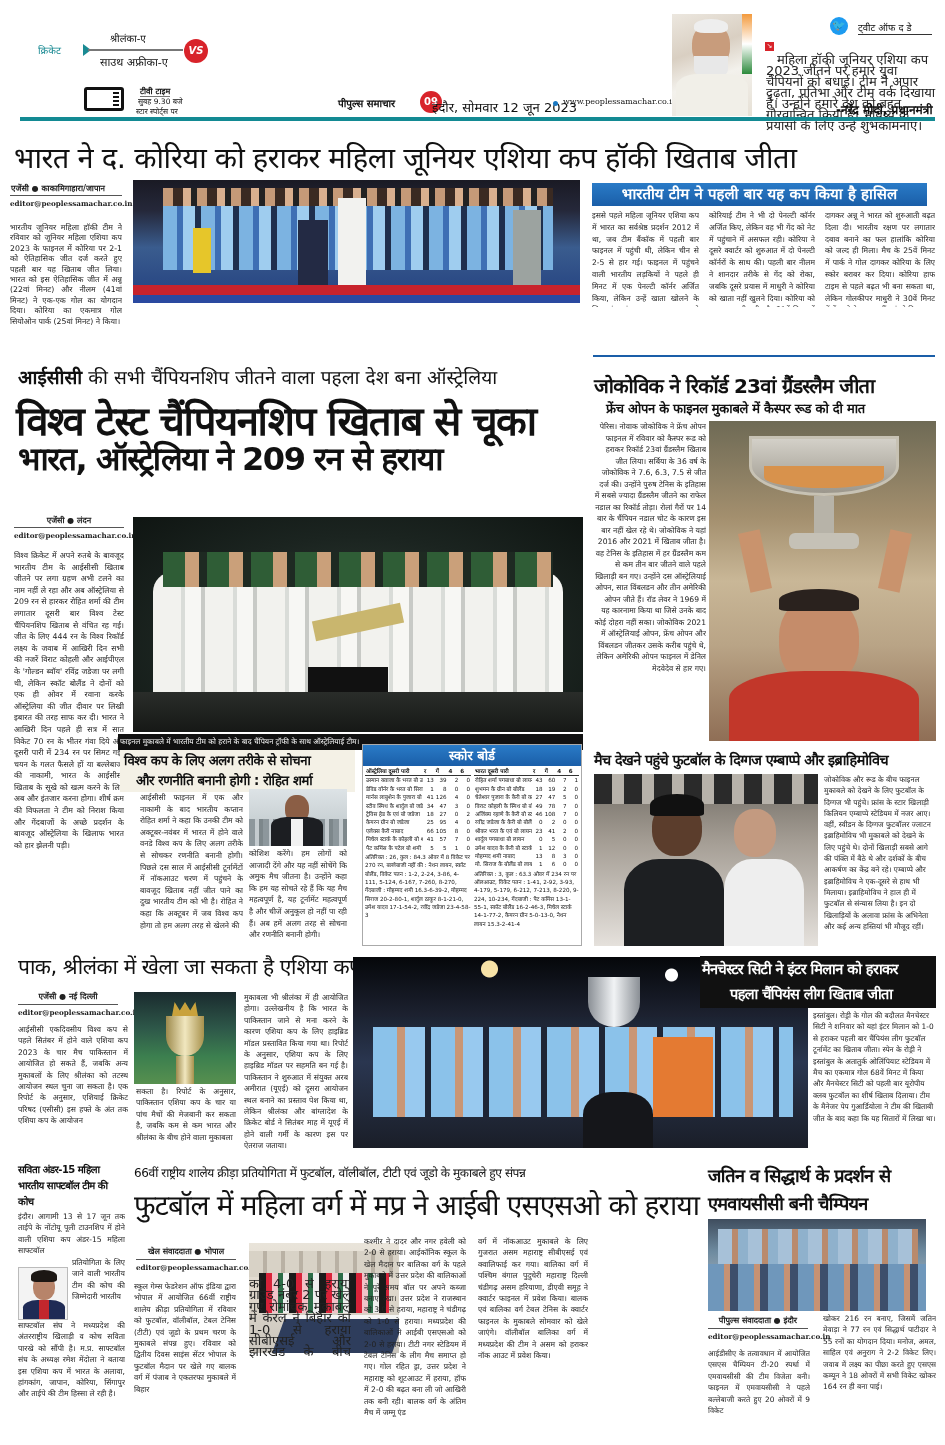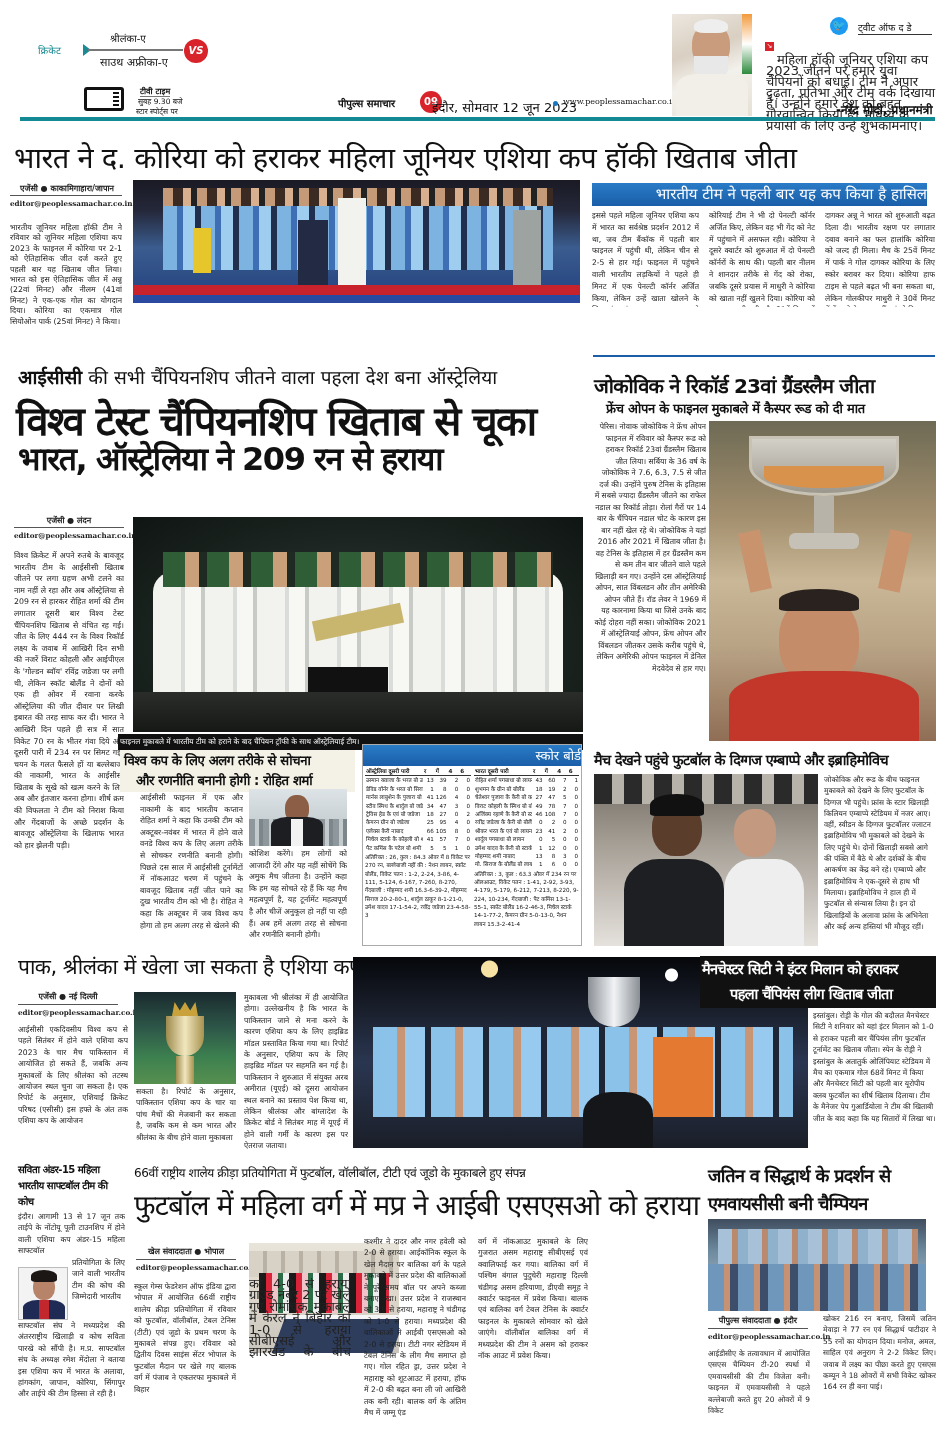--- a/index.html
+++ b/index.html
@@ -3,21 +3,21 @@
 <meta charset="utf-8">
 <style>
 *{box-sizing:border-box;margin:0;padding:0}
 body{width:945px;height:1445px;background:#fff;font-family:"DejaVu Sans","Liberation Sans",sans-serif;color:#111;position:relative;overflow:hidden}
 .abs{position:absolute}
 .rule{height:4px;background:#138a93}
 .txt{font-size:8.2px;line-height:11.4px;text-align:justify;color:#222;overflow:hidden}
 .byline{font-size:8px;font-weight:bold;text-align:center;color:#222}
 .email{font-size:7.2px;font-family:"DejaVu Serif","Liberation Serif",serif;font-weight:bold;text-align:center;color:#222;border-top:1px solid #555;padding-top:3px}
 .photo{overflow:hidden}
-.blue-bar{background:linear-gradient(#2a7bc7,#1a5ea8);color:#fff;font-weight:normal;text-align:right}
+.blue-bar{background:linear-gradient(#2a7bc7,#1a5ea8);color:#fff;font-weight:bold;text-align:center}
 table.sb{border-collapse:collapse;width:100%;font-size:5.6px;line-height:8.4px}
 table.sb td{padding:0 1px;white-space:nowrap;overflow:hidden}
 table.sb td.n{text-align:right;width:12px}
 table.sb th{text-align:left;font-weight:bold;border-bottom:1px solid #333;padding:0 1px}
 </style>
 </head>
 <body>
 
 <div class="abs" style="left:0;top:0;width:945px;height:122px">
   <div class="abs" style="left:38px;top:43px;font-size:10px;color:#1a8a93">क्रिकेट</div>
@@ -48,21 +48,21 @@
   </div>
   <div class="abs" style="left:830px;top:17px;width:18px;height:18px;border-radius:50%;background:#1d9bf0;color:#fff;font-size:11px;text-align:center;line-height:18px">🐦</div>
   <div class="abs" style="left:858px;top:21px;font-size:9.5px;border-bottom:1px solid #333;padding-right:20px">ट्वीट ऑफ द डे</div>
   <div class="abs" style="left:765px;top:42px;width:9px;height:9px;background:#d8232a;color:#fff;font-size:7px;line-height:9px;text-align:center">↘</div>
   <div class="abs" style="left:766px;top:54px;width:170px;font-size:13px;line-height:11px;text-indent:11px;color:#222">महिला हॉकी जूनियर एशिया कप 2023 जीतने पर हमारे युवा चैंपियनों को बधाई। टीम ने अपार दृढ़ता, प्रतिभा और टीम वर्क दिखाया है। उन्होंने हमारे देश को बहुत गौरवान्वित किया है। भविष्य के प्रयासों के लिए उन्हें शुभकामनाएं।</div>
   <div class="abs" style="left:836px;top:101px;font-size:12px;font-weight:bold">-नरेंद्र मोदी, प्रधानमंत्री</div>
   <div class="abs rule" style="left:20px;top:117px;width:915px"></div>
 </div>
 
 <div class="abs" style="left:14px;top:138px;width:930px;font-size:29px;line-height:40px;letter-spacing:-0.5px;white-space:nowrap">भारत ने द. कोरिया को हराकर महिला जूनियर एशिया कप हॉकी खिताब जीता</div>
-<div class="abs byline" style="left:2px;top:182px;width:112px;text-align:right">एजेंसी ● काकामिगाहारा/जापान</div>
+<div class="abs byline" style="left:2px;top:182px;width:112px;text-align:center">एजेंसी ● काकामिगाहारा/जापान</div>
 <div class="abs email" style="left:10px;top:195px;width:112px">editor@peoplessamachar.co.in</div>
 <div class="abs txt" style="left:10px;top:223px;width:112px;height:110px;font-size:7.8px;line-height:10.4px">भारतीय जूनियर महिला हॉकी टीम ने रविवार को जूनियर महिला एशिया कप 2023 के फाइनल में कोरिया पर 2-1 को ऐतिहासिक जीत दर्ज करते हुए पहली बार यह खिताब जीत लिया। भारत को इस ऐतिहासिक जीत में अन्नू (22वां मिनट) और नीलम (41वां मिनट) ने एक-एक गोल का योगदान दिया। कोरिया का एकमात्र गोल सियोओन पार्क (25वां मिनट) ने किया।</div>
 
 <div class="abs photo" style="left:133px;top:180px;width:447px;height:123px;background:linear-gradient(#1a1a24 0%,#25283a 25%,#3a5c8e 55%,#2d4c86 80%,#24448a 100%)">
   <div style="position:absolute;left:30px;top:15px;width:390px;height:75px;background:repeating-linear-gradient(90deg,#7cb3e1 0 14px,#3e6fb4 14px 20px,#9fcdef 20px 32px,#1f2f4d 32px 38px)"></div>
   <div style="position:absolute;left:30px;top:8px;width:390px;height:18px;background:repeating-linear-gradient(90deg,#c59a78 0 10px,#3a2a22 10px 20px,#d9b08f 20px 28px,#222 28px 34px)"></div>
   <div style="position:absolute;left:205px;top:18px;width:28px;height:90px;background:#f2f2ef"></div>
   <div style="position:absolute;left:60px;top:48px;width:18px;height:45px;background:#e6c62a"></div>
   <div style="position:absolute;left:165px;top:40px;width:30px;height:70px;background:#232a44"></div>
   <div style="position:absolute;left:380px;top:30px;width:28px;height:80px;background:#9ca3a0"></div>

